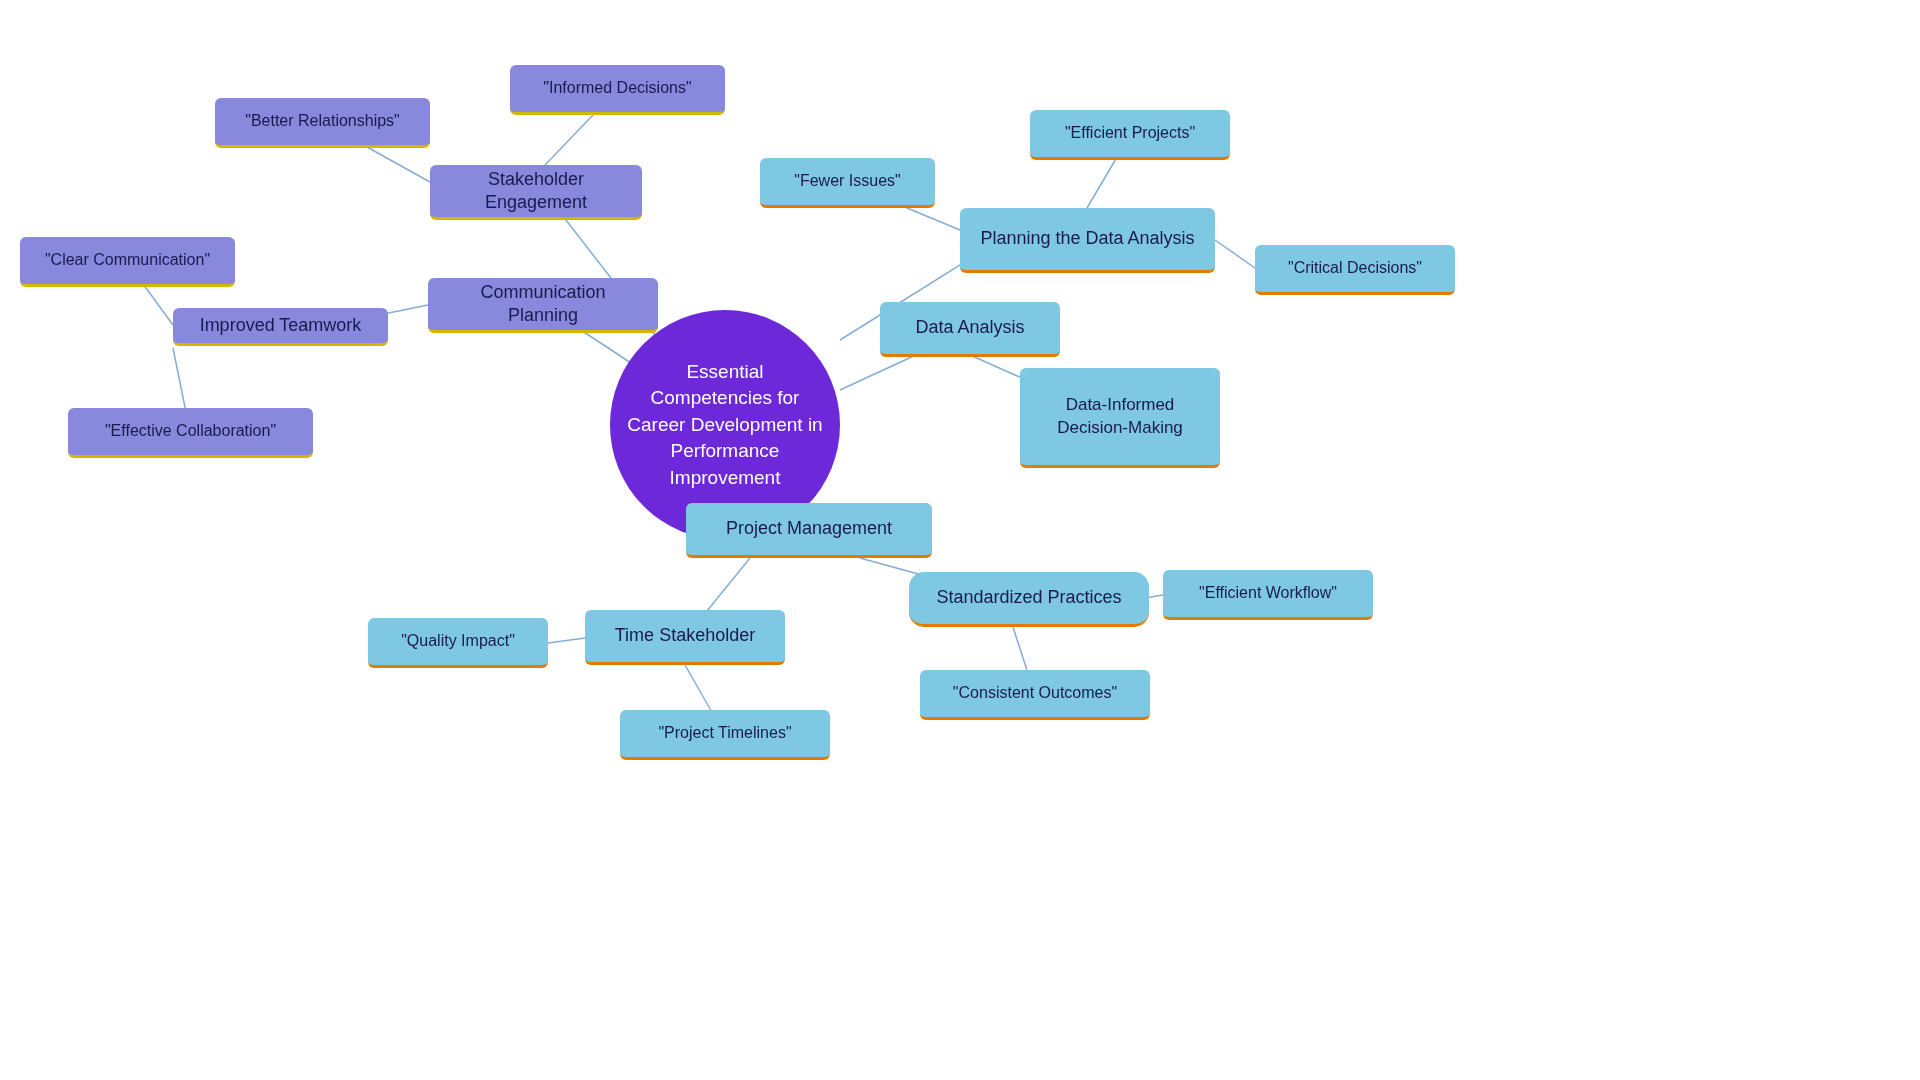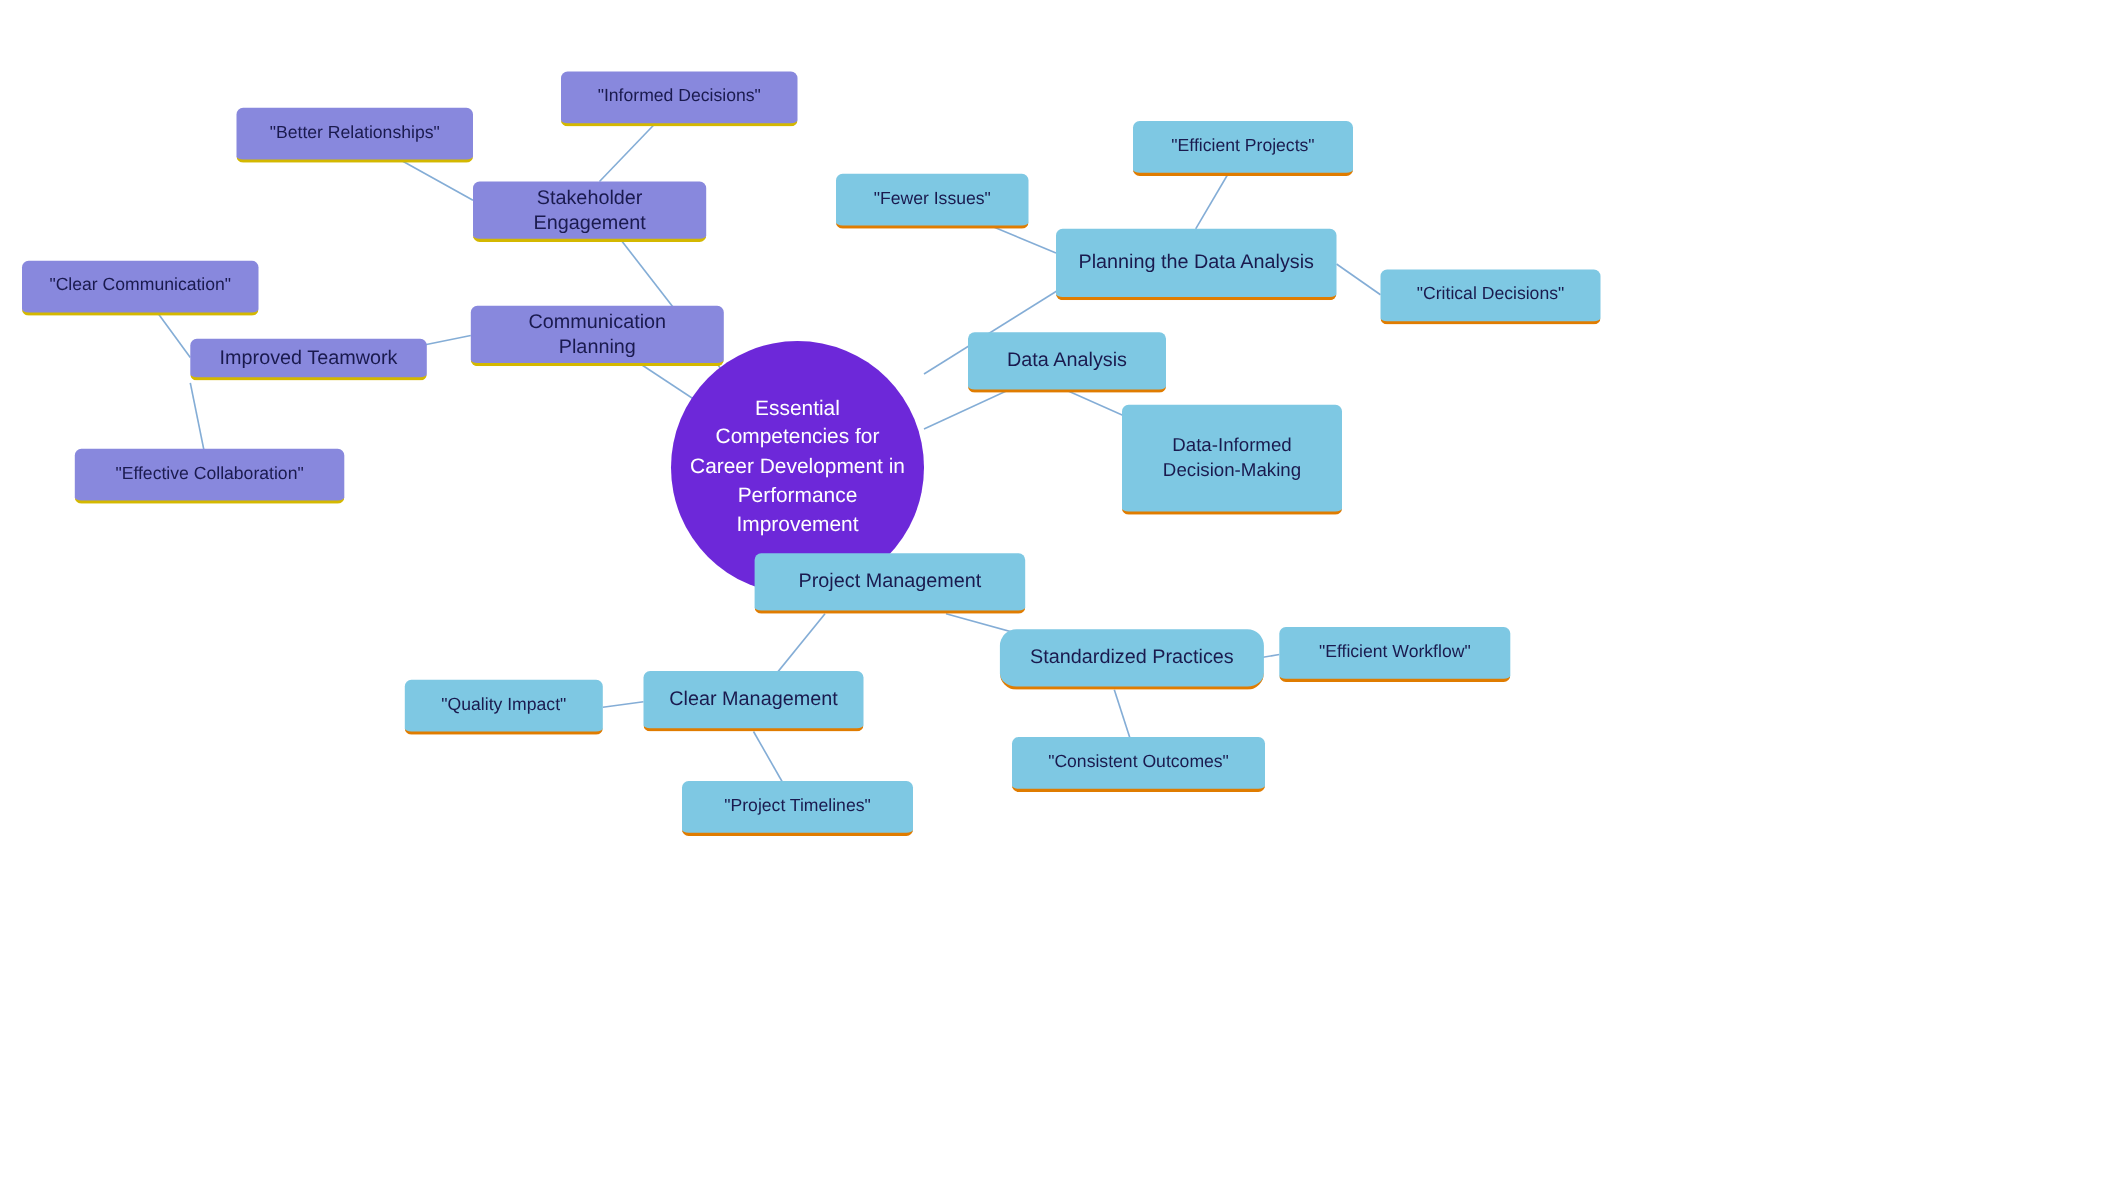--- a/index.html
+++ b/index.html
@@ -99,18 +99,18 @@
 <div class="node" style="left: 20px; top: 237px; width: 215px; height: 50px; background: rgb(136, 136, 221); color: rgb(26, 26, 78); border-bottom: 3px solid rgb(212, 184, 0); border-radius: 6px; font-size: 16px; font-weight: 400; line-height: 1.3;">"Clear Communication"</div>
 <div class="node" style="left: 68px; top: 408px; width: 245px; height: 50px; background: rgb(136, 136, 221); color: rgb(26, 26, 78); border-bottom: 3px solid rgb(212, 184, 0); border-radius: 6px; font-size: 16px; font-weight: 400; line-height: 1.3;">"Effective Collaboration"</div>
 <div class="node" style="left: 960px; top: 208px; width: 255px; height: 65px; background: rgb(126, 200, 227); color: rgb(26, 26, 78); border-bottom: 3px solid rgb(224, 124, 0); border-radius: 6px; font-size: 18px; line-height: 1.3;">Planning the Data Analysis</div>
 <div class="node" style="left: 760px; top: 158px; width: 175px; height: 50px; background: rgb(126, 200, 227); color: rgb(26, 26, 78); border-bottom: 3px solid rgb(224, 124, 0); border-radius: 6px; font-size: 16px; font-weight: 400; line-height: 1.3;">"Fewer Issues"</div>
 <div class="node" style="left: 1030px; top: 110px; width: 200px; height: 50px; background: rgb(126, 200, 227); color: rgb(26, 26, 78); border-bottom: 3px solid rgb(224, 124, 0); border-radius: 6px; font-size: 16px; font-weight: 400; line-height: 1.3;">"Efficient Projects"</div>
 <div class="node" style="left: 1255px; top: 245px; width: 200px; height: 50px; background: rgb(126, 200, 227); color: rgb(26, 26, 78); border-bottom: 3px solid rgb(224, 124, 0); border-radius: 6px; font-size: 16px; font-weight: 400; line-height: 1.3;">"Critical Decisions"</div>
 <div class="node" style="left: 880px; top: 302px; width: 180px; height: 55px; background: rgb(126, 200, 227); color: rgb(26, 26, 78); border-bottom: 3px solid rgb(224, 124, 0); border-radius: 6px; font-size: 18px; line-height: 1.3;">Data Analysis</div>
 <div class="node" style="left: 1020px; top: 368px; width: 200px; height: 100px; background: rgb(126, 200, 227); color: rgb(26, 26, 78); border-bottom: 3px solid rgb(224, 124, 0); border-radius: 6px; font-size: 17px; line-height: 1.3;">Data-Informed
 Decision-Making</div>
 <div class="node" style="left: 686px; top: 503px; width: 246px; height: 55px; background: rgb(126, 200, 227); color: rgb(26, 26, 78); border-bottom: 3px solid rgb(224, 124, 0); border-radius: 6px; font-size: 18px; line-height: 1.3;">Project Management</div>
-<div class="node" style="left: 585px; top: 610px; width: 200px; height: 55px; background: rgb(126, 200, 227); color: rgb(26, 26, 78); border-bottom: 3px solid rgb(224, 124, 0); border-radius: 6px; font-size: 18px; line-height: 1.3;">Clear Management</div>
+<div class="node" style="left: 585px; top: 610px; width: 200px; height: 55px; background: rgb(126, 200, 227); color: rgb(26, 26, 78); border-bottom: 3px solid rgb(224, 124, 0); border-radius: 6px; font-size: 18px; line-height: 1.3;">Time Stakeholder</div>
 <div class="node" style="left: 368px; top: 618px; width: 180px; height: 50px; background: rgb(126, 200, 227); color: rgb(26, 26, 78); border-bottom: 3px solid rgb(224, 124, 0); border-radius: 6px; font-size: 16px; font-weight: 400; line-height: 1.3;">"Quality Impact"</div>
 <div class="node" style="left: 620px; top: 710px; width: 210px; height: 50px; background: rgb(126, 200, 227); color: rgb(26, 26, 78); border-bottom: 3px solid rgb(224, 124, 0); border-radius: 6px; font-size: 16px; font-weight: 400; line-height: 1.3;">"Project Timelines"</div>
 <div class="node" style="left: 893px; top: 572px; width: 240px; height: 55px; background: rgb(126, 200, 227); color: rgb(26, 26, 78); border-bottom: 3px solid rgb(224, 124, 0); border-radius: 15px; font-size: 18px; line-height: 1.3; margin-left: 16px;">Standardized Practices</div>
 <div class="node" style="left: 1163px; top: 570px; width: 210px; height: 50px; background: rgb(126, 200, 227); color: rgb(26, 26, 78); border-bottom: 3px solid rgb(224, 124, 0); border-radius: 6px; font-size: 16px; font-weight: 400; line-height: 1.3;">"Efficient Workflow"</div>
 <div class="node" style="left: 920px; top: 670px; width: 230px; height: 50px; background: rgb(126, 200, 227); color: rgb(26, 26, 78); border-bottom: 3px solid rgb(224, 124, 0); border-radius: 6px; font-size: 16px; font-weight: 400; line-height: 1.3;">"Consistent Outcomes"</div>
 
 </body></html>

